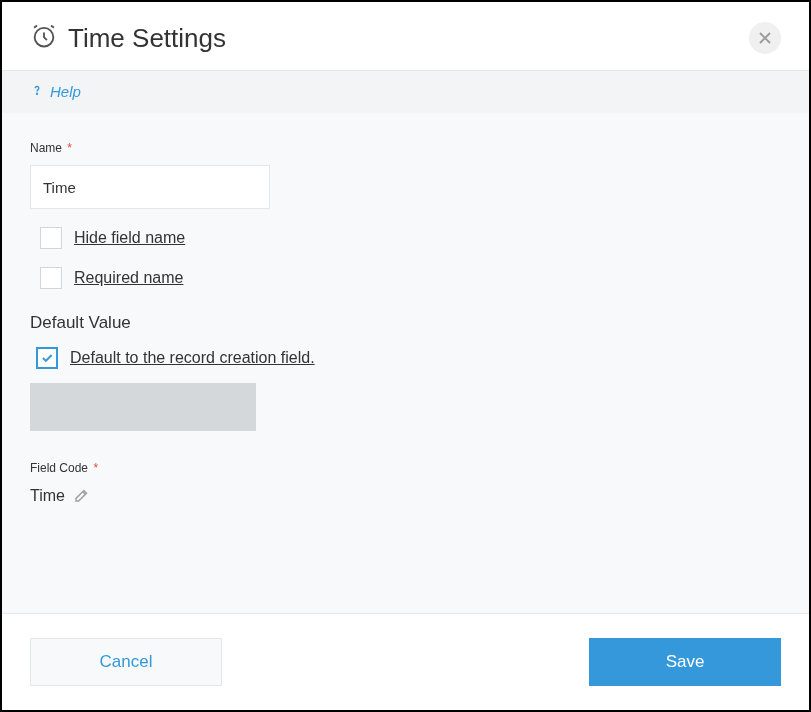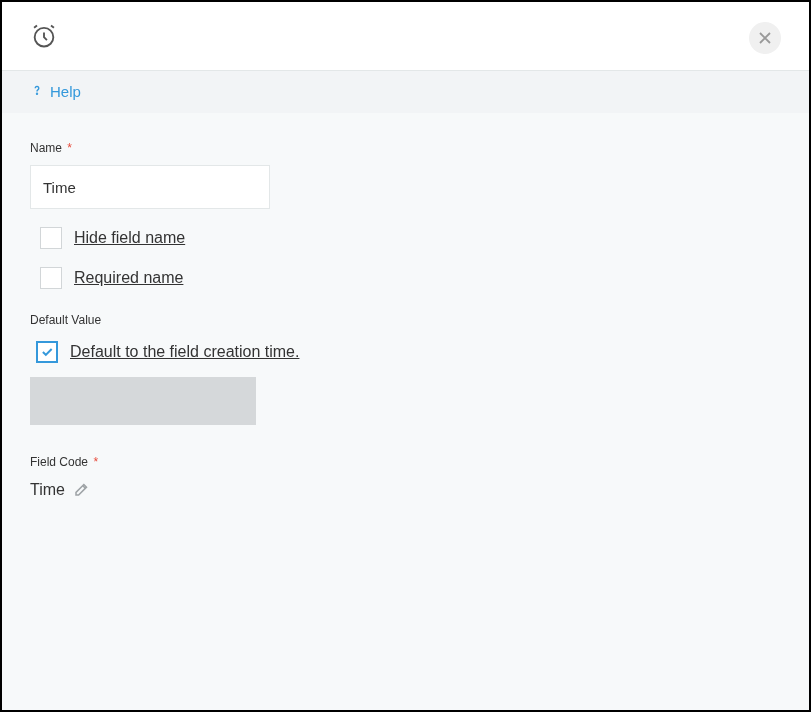--- a/index.html
+++ b/index.html
@@ -34,20 +34,21 @@
       border: none;
       display: flex; align-items: center; justify-content: center;
       cursor: pointer;
       color: #888;
       font-size: 18px;
     }
     .help-bar {
       background: #f2f4f6;
       padding: 12px 28px;
       border-top: 1px solid #e3e7e8;
+      font-style: italic;
     }
     .help-link {
       color: #3498db;
       font-size: 15px;
       text-decoration: none;
       display: inline-flex;
       align-items: center;
       gap: 6px;
     }
     .body {
@@ -89,21 +90,21 @@
       align-items: center;
       justify-content: center;
       cursor: pointer;
       flex-shrink: 0;
     }
     .chk.checked {
       border: 2px solid #3498db;
     }
     .chk-label { font-size: 16px; color: #333; text-decoration: underline; }
     .section-label {
-      font-size: 12px;
+      font-size: 17px;
       color: #333;
       margin-top: 18px;
       margin-bottom: 14px;
       display: block;
     }
     .disabled-box {
       width: 226px;
       height: 48px;
       background: #d5d8da;
       margin-top: 14px;
@@ -159,20 +160,21 @@
   <div class="header">
     <div class="header-left">
       <span>
         <svg width="28" height="28" viewBox="0 0 24 24" fill="none" stroke="#555" stroke-width="1.6">
           <circle cx="12" cy="13" r="8"></circle>
           <path d="M12 9v4l2.5 2.5"></path>
           <path d="M6 3 L3.5 5"></path>
           <path d="M18 3 L20.5 5"></path>
         </svg>
       </span>
+      <h1 class="header-title">Time Settings</h1>
     </div>
     <button class="close-btn">
       <span>
         <svg width="12" height="12" viewBox="0 0 12 12" stroke="#999" stroke-width="1.8">
           <path d="M1 1 L11 11 M11 1 L1 11"></path>
         </svg>
       </span>
     </button>
   </div>
 
@@ -207,21 +209,21 @@
     </div>
 
     <div class="field-group default-group">
       <span class="section-label">Default Value</span>
       <div class="default-chk-row">
         <span class="chk checked">
           <svg width="14" height="14" viewBox="0 0 24 24" fill="none" stroke="#3498db" stroke-width="3.5">
             <path d="M5 12l5 5L20 7"></path>
           </svg>
         </span>
-        <span class="chk-label">Default to the field creation time.</span>
+        <span class="chk-label">Default to the record creation field.</span>
       </div>
       <div class="disabled-box"></div>
     </div>
 
     <div class="field-group fc-group">
       <label class="label">
         <span>Field Code</span>
         <span class="req">*</span>
       </label>
       <div class="field-code-row">
@@ -232,14 +234,18 @@
               <path d="M4 16.5 V20 H7.5 L18 9.5 L14.5 6 Z"></path>
               <path d="M13 7.5 L16.5 11"></path>
             </svg>
           </span>
         </button>
       </div>
     </div>
 
   </div>
 
+  <div class="footer">
+    <button class="btn btn-cancel">Cancel</button>
+    <button class="btn btn-save">Save</button>
+  </div>
 
 </div>
 
 </body></html>

